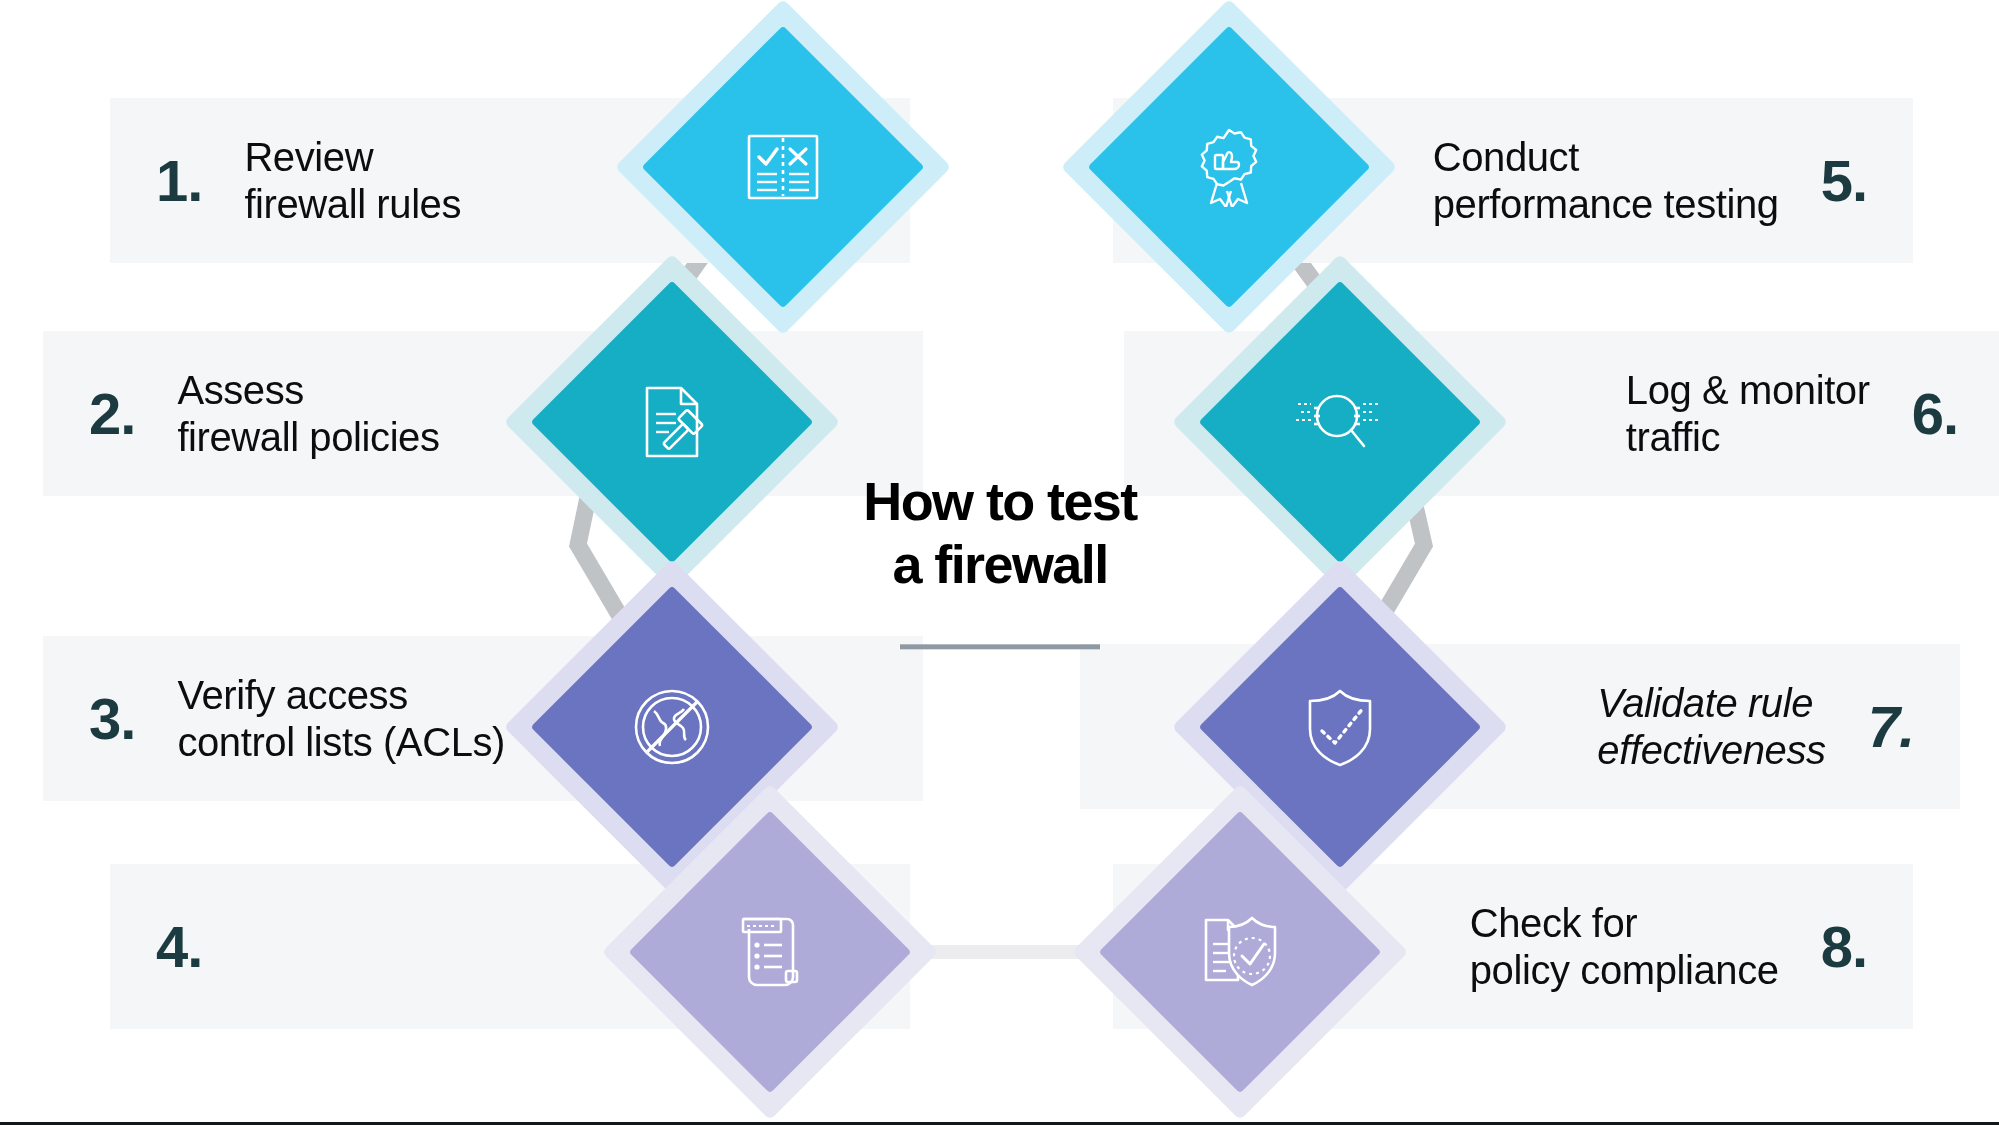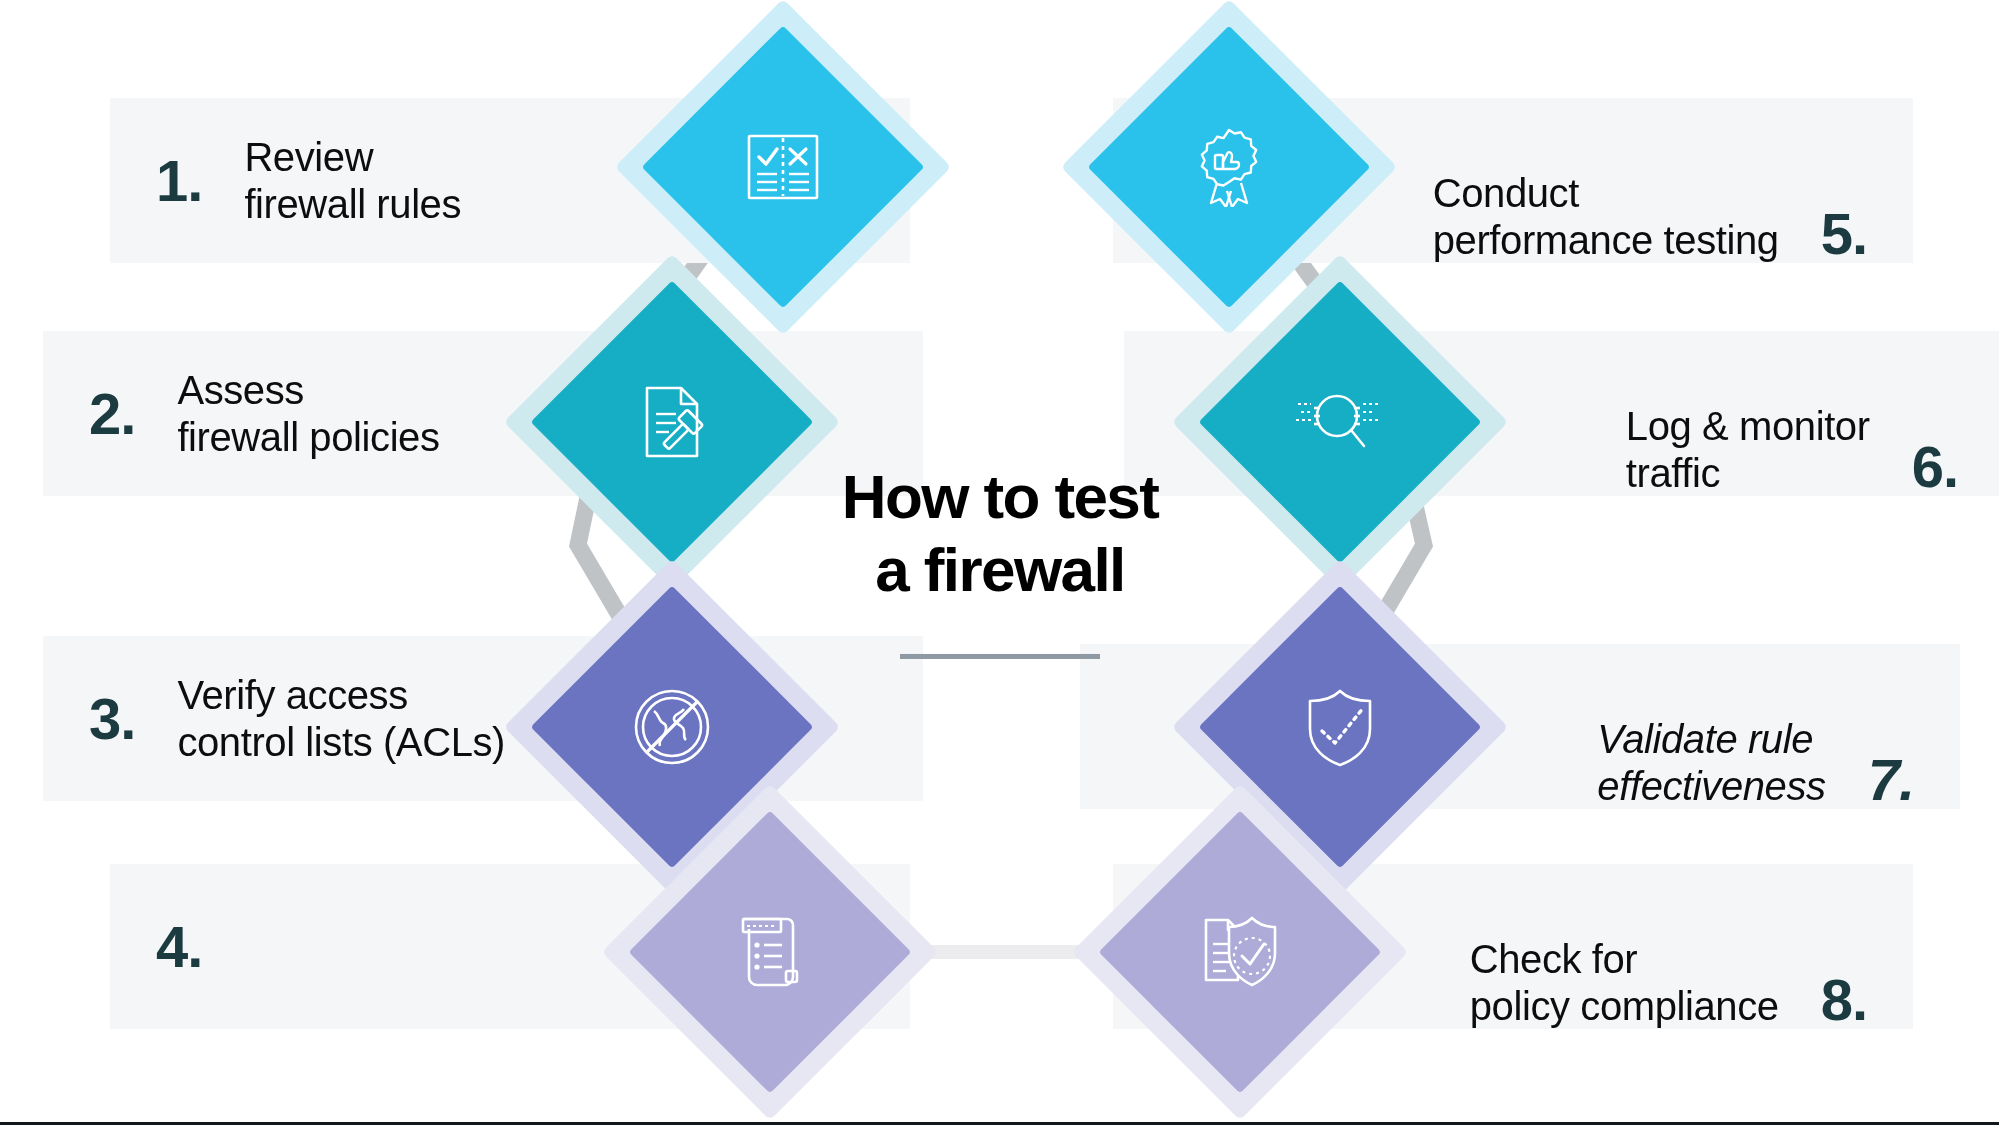--- a/index.html
+++ b/index.html
@@ -30,21 +30,21 @@
 
   
   .bar {
     position: absolute;
     background: #f4f6f8;
     display: flex;
     align-items: center;
     box-sizing: border-box;
   }
   .bar.left  { justify-content: flex-start; }
-  .bar.right { justify-content: flex-end; align-items: flex-end; }
+  .bar.right { justify-content: flex-end; }
 
   .num {
     color: #1b3b40;
     font-weight: 700;
     font-size: 58px;
     line-height: 1;
     letter-spacing: -1px;
     flex: 0 0 auto;
   }
   .txt {
@@ -99,21 +99,21 @@
     position: absolute;
     left: 1000px;
     top: 560px;
     transform: translate(-50%, -50%);
     text-align: center;
     width: 520px;
   }
   #center .title {
     color: #000000;
     font-weight: 700;
-    font-size: 62px;
+    font-size: 54px;
     line-height: 1.17;
     letter-spacing: -1.6px;
     white-space: pre-line;
   }
   #center .rule {
     margin: 48px auto 0 auto;
     width: 200px;
     height: 5px;
     background: #8e99a4;
   }

